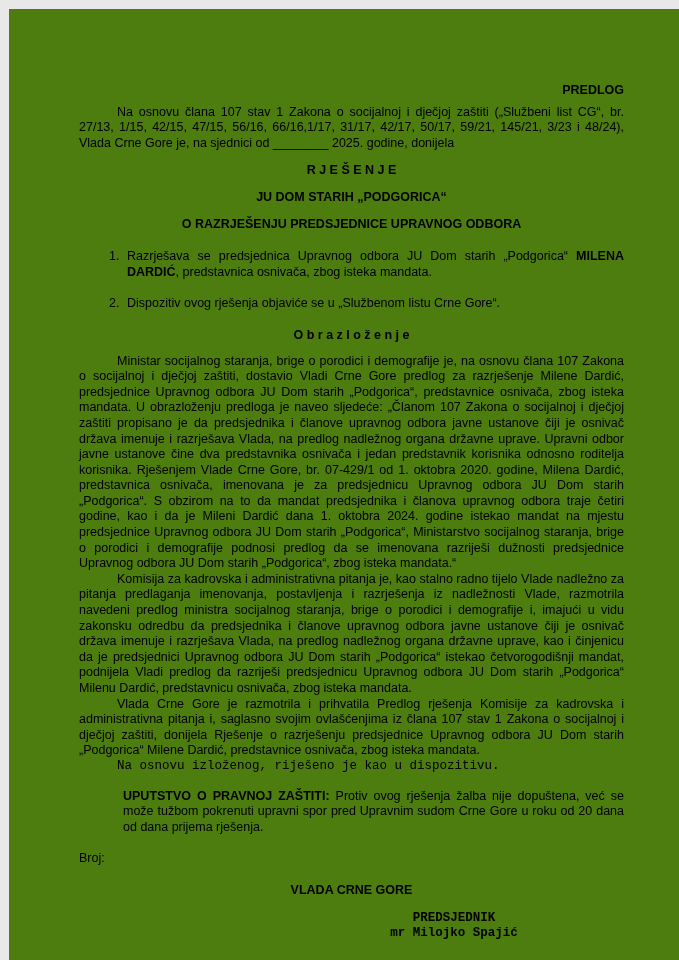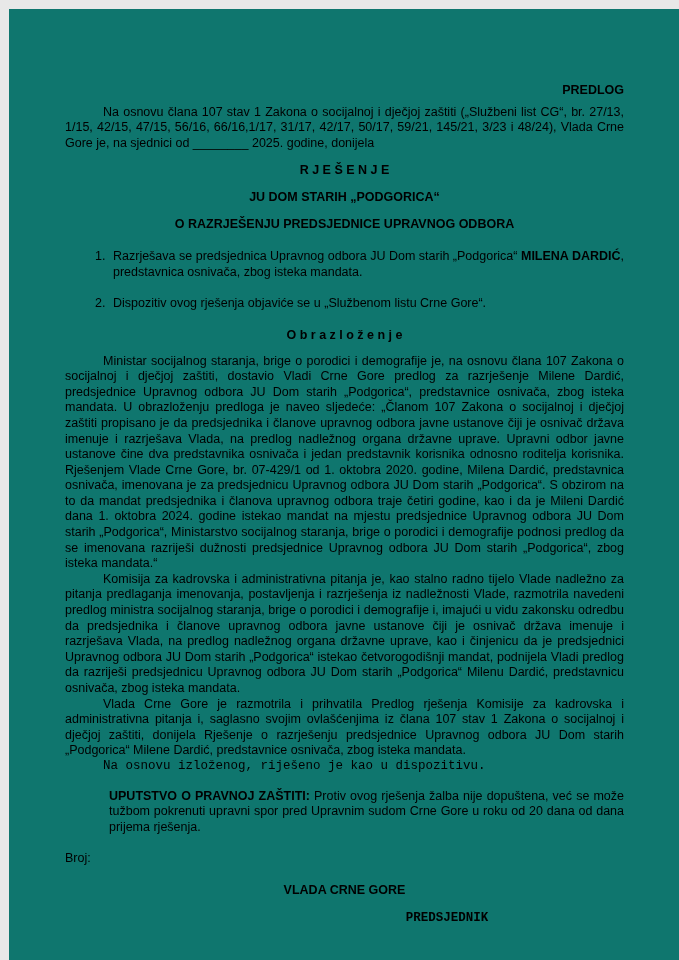--- a/index.html
+++ b/index.html
@@ -10,23 +10,23 @@
     position: relative;
     overflow: hidden;
     font-family: "Liberation Sans", "DejaVu Sans", sans-serif;
   }
   .page {
     position: absolute;
     left: 9px;
     top: 9px;
     width: 670px;
     height: 951px;
-    background: #0f766e;
+    background: #4d7c0f;
     box-sizing: border-box;
-    padding: 74px 55px 0 56px;
+    padding: 74px 55px 0 70px;
     color: #000;
     font-size: 12.5px;
     line-height: 15.6px;
   }
   .b { font-weight: bold; }
   .predlog { text-align: right; font-weight: bold; margin-bottom: 6px; }
   .intro { text-align: justify; text-indent: 38px; }
   .title { text-align: center; font-weight: bold; line-height: 14.6px; margin-top: 10px; margin-bottom: 18px; }
   .title div { margin: 12px; }
   .list { margin: 0; }
@@ -76,15 +76,16 @@
   <p class="notice" style="margin-bottom:0;margin-left:44px;"><span class="b">UPUTSTVO O PRAVNOJ ZAŠTITI:</span><span> Protiv ovog rješenja žalba nije dopuštena, već se može tužbom pokrenuti upravni spor pred Upravnim sudom Crne Gore u roku od 20 dana od dana prijema rješenja.</span></p>
 
   <div class="footer-block">
     <div>Broj:</div>
   </div>
 
   <div class="org">VLADA CRNE GORE</div>
 
   <div class="signature">
     <div>PREDSJEDNIK</div>
+    <div>mr Milojko Spajić</div>
   </div>
 
 </div>
 
 </body></html>

